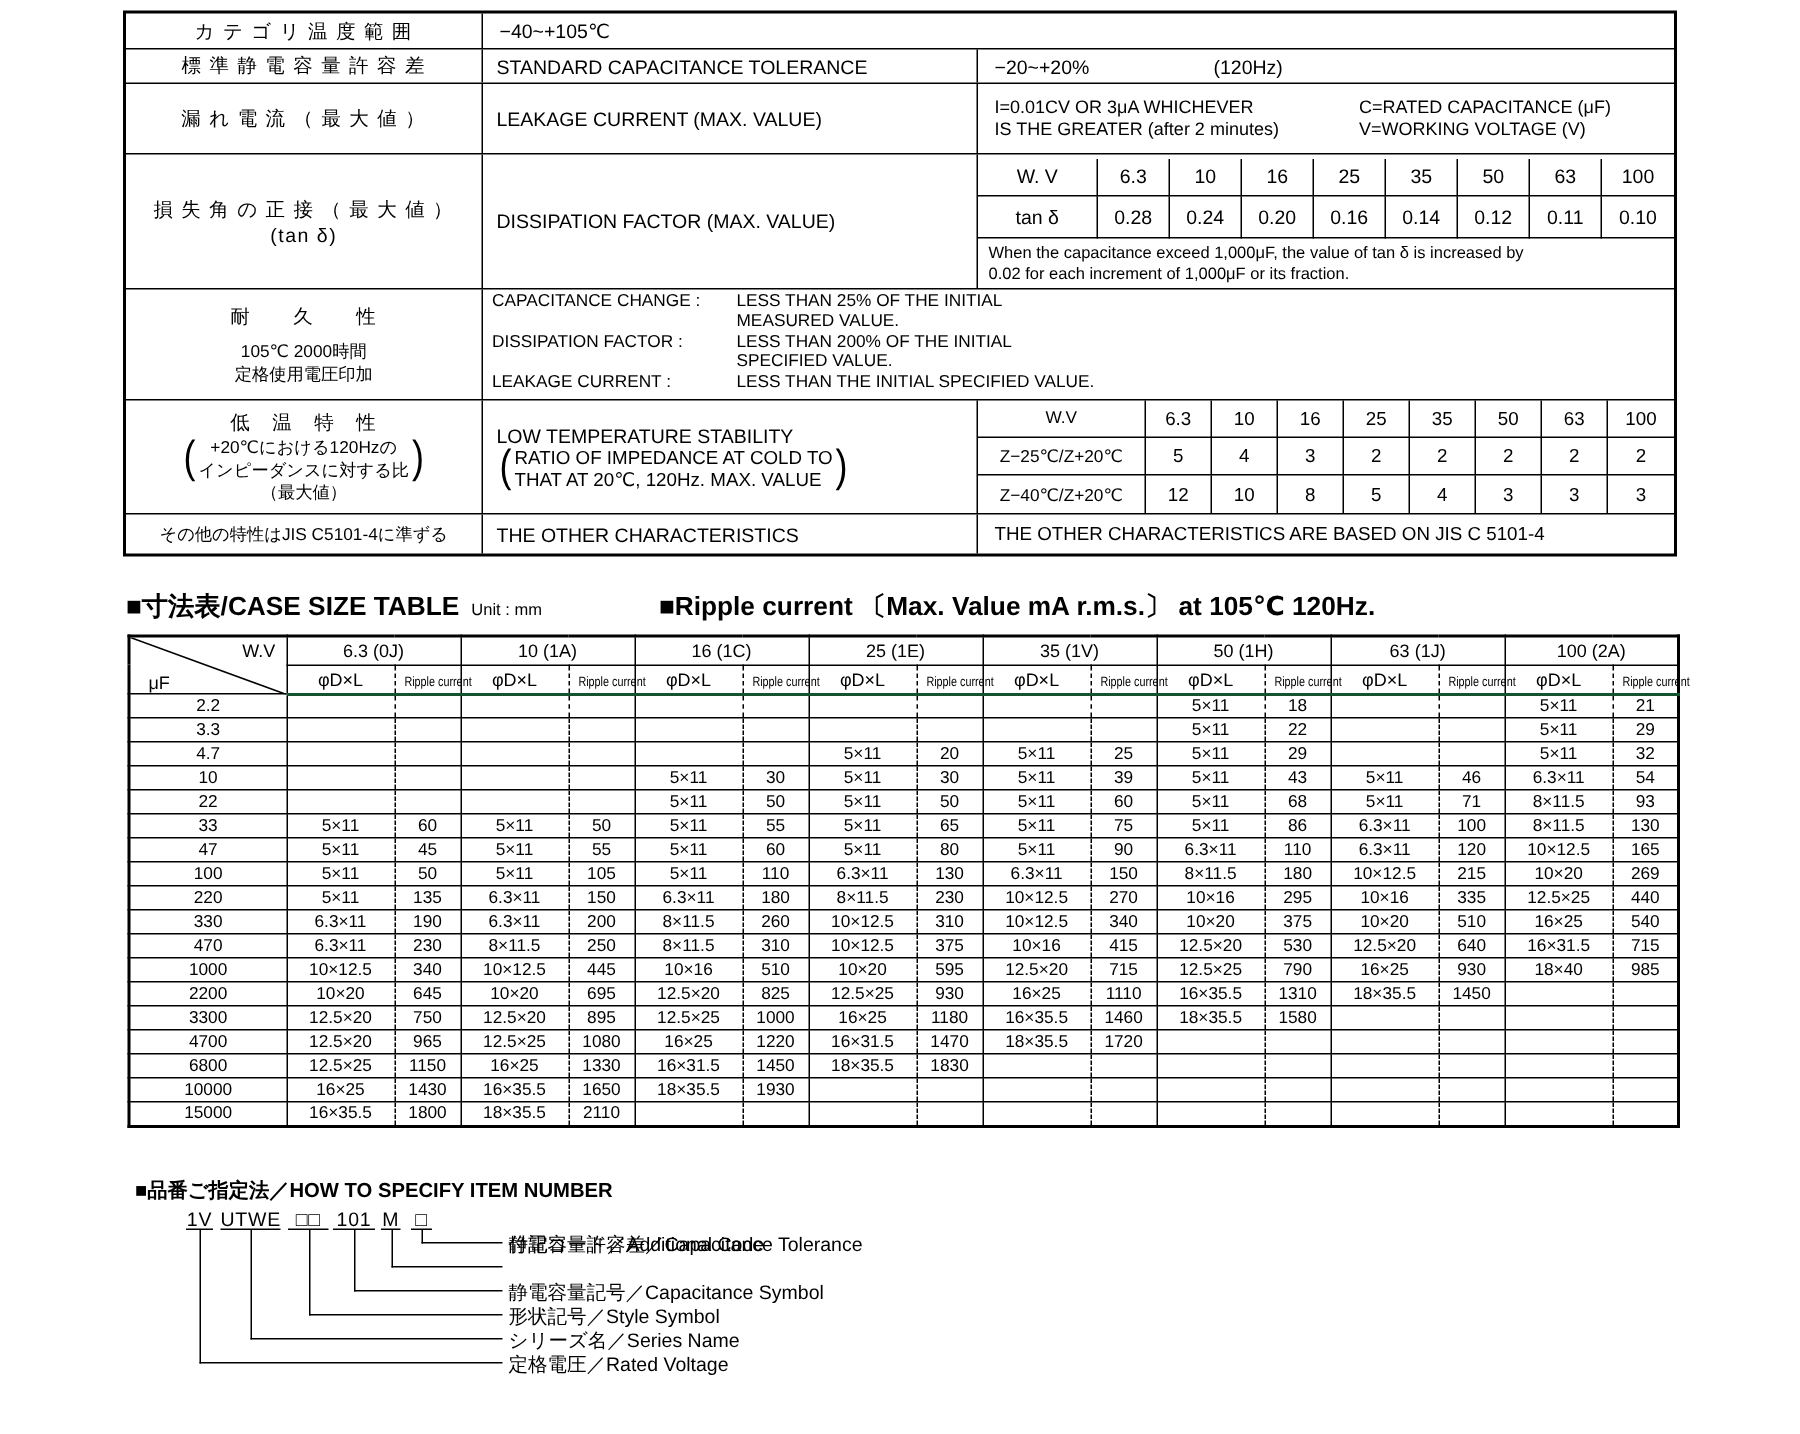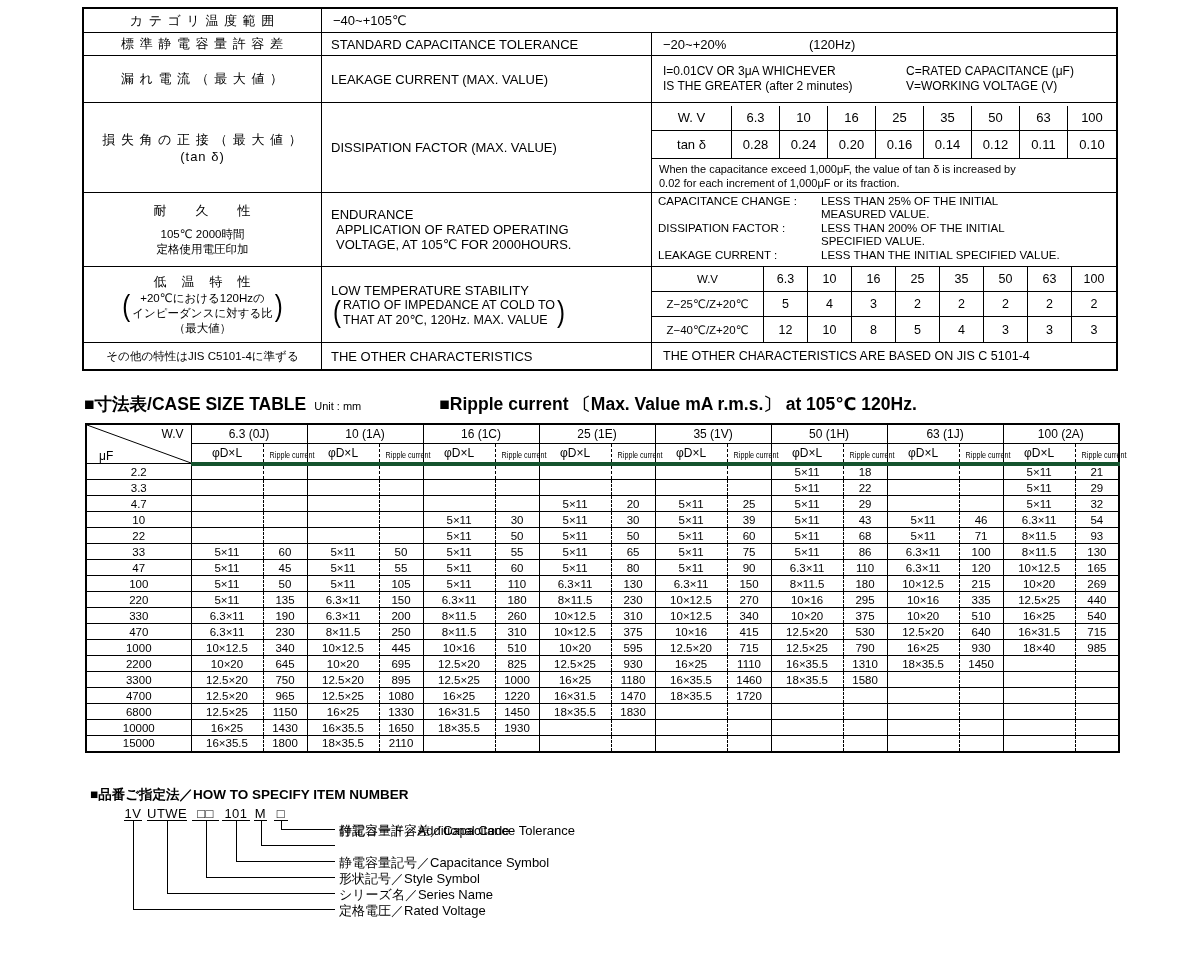--- a/index.html
+++ b/index.html
@@ -55,21 +55,21 @@
   .st2-main, .st2-ripple { font-size:17.5px; font-weight:bold; }
   .st2-unit { font-size:11px; margin-left:8px; }
   .st2-ripple { margin-left:78px; }
 
   .case-table { margin:7px 0 0 85px; border-collapse:collapse; table-layout:fixed;
                 width:1033px; border:2px solid #000; }
   .case-table th, .case-table td { border:1px solid #000; padding:0; text-align:center; font-weight:normal; }
   .case-table thead tr:first-child th { height:19px; font-size:12px; }
   .case-table thead tr:last-child th { height:17px; }
   .case-table th.sz-h { font-size:12px; }
-  .case-table th.rp-h, .case-table th.sz-h { border-bottom:4px solid #14532d; }
+  .case-table th.rp-h, .case-table th.sz-h { border-bottom:2px solid #14532d; }
   .case-table tbody td { height:16px; font-size:11.5px; }
   .case-table td.sz, .case-table th.sz-h { border-right-style:dashed; }
   .case-table td.rp, .case-table th.rp-h { border-left:none; }
   .rp-h span { display:inline-block; font-size:9px; transform:scaleX(0.8); white-space:nowrap; }
   th.corner { position:relative; padding:0; }
   th.corner svg { position:absolute; left:0; top:0; }
   .corner-wv { position:absolute; top:2px; right:7px; font-size:12px; }
   .corner-uf { position:absolute; bottom:0; left:12px; font-size:12px; }
 
   
@@ -154,25 +154,20 @@
           <div>0.02 for each increment of 1,000μF or its fraction.</div>
         </div>
       </div>
     </div>
 
     <div class="prow r-end">
       <div class="c-jp">
         <div>耐　　久　　性</div>
         <div class="jp-small jp-gap">105℃ 2000時間</div>
         <div class="jp-small">定格使用電圧印加</div>
-      </div>
-      <div class="c-en">
-        <div>ENDURANCE</div>
-        <div class="en-sub">APPLICATION OF RATED OPERATING</div>
-        <div class="en-sub">VOLTAGE, AT 105℃ FOR 2000HOURS.</div>
       </div>
       <div class="c-val">
         <div class="end-items" id="end-items">
             <div class="end-item">
               <span class="end-label">CAPACITANCE CHANGE :</span>
               <div class="end-texts">
                 <div>LESS THAN 25% OF THE INITIAL</div>
                 <div>MEASURED VALUE.</div>
               </div>
             </div>

